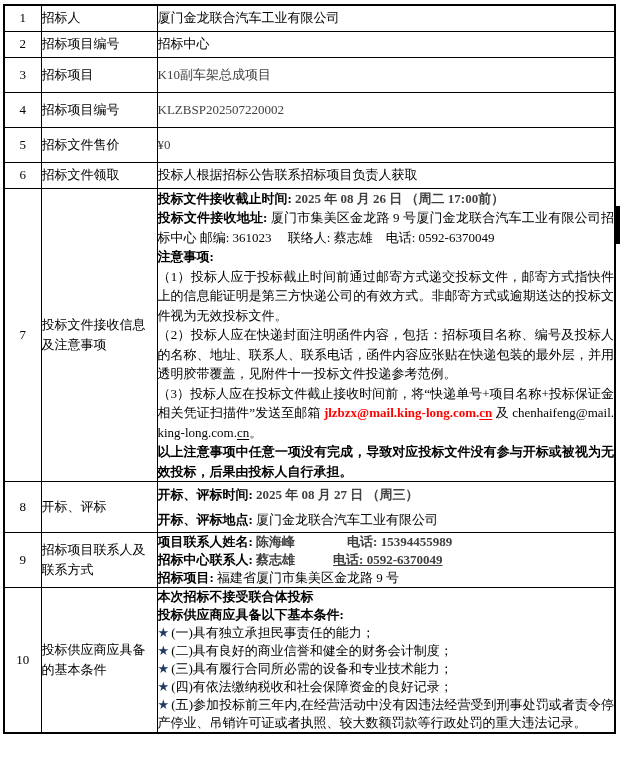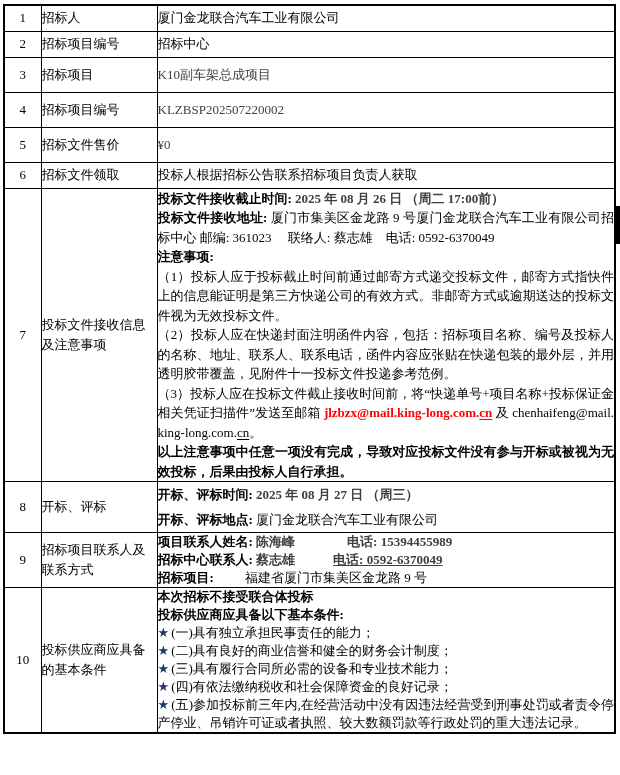--- a/index.html
+++ b/index.html
@@ -54,21 +54,21 @@
     text-decoration-line: underline;
     text-decoration-style: wavy;
     text-decoration-color: #ff0000;
     text-decoration-thickness: 1px;
     text-underline-offset: 2px;
     text-decoration: underline;
   }
   .star { color: #1f3864; margin-right: 2px; font-family: "DejaVu Sans", sans-serif; }
   .gap-lg { margin-left: 52px; margin-top: 21px; }
   .gap-md { margin-left: 38px; text-decoration: underline; }
-  .gap-sm { margin-left: 28px; }
+  .gap-sm { }
   .edge-bar {
     position: absolute; right: 0; top: 206px;
     width: 5px; height: 38px; background: #000;
   }
 </style>
 </head>
 <body>
 
 <table class="tender">
   <colgroup>

